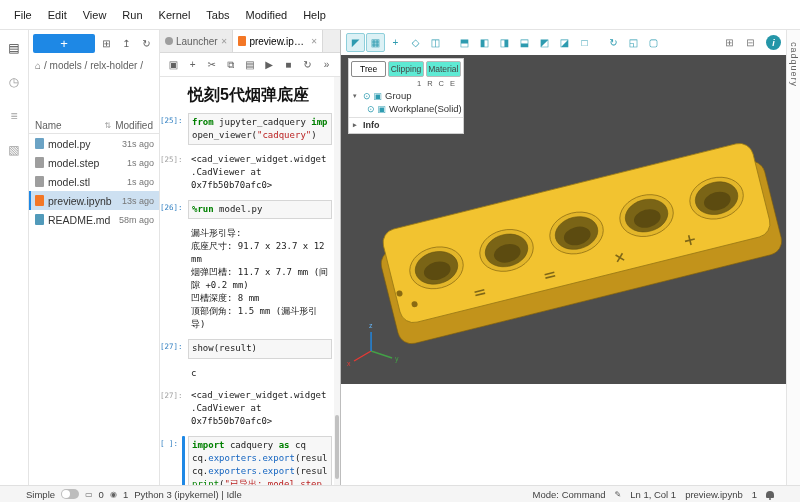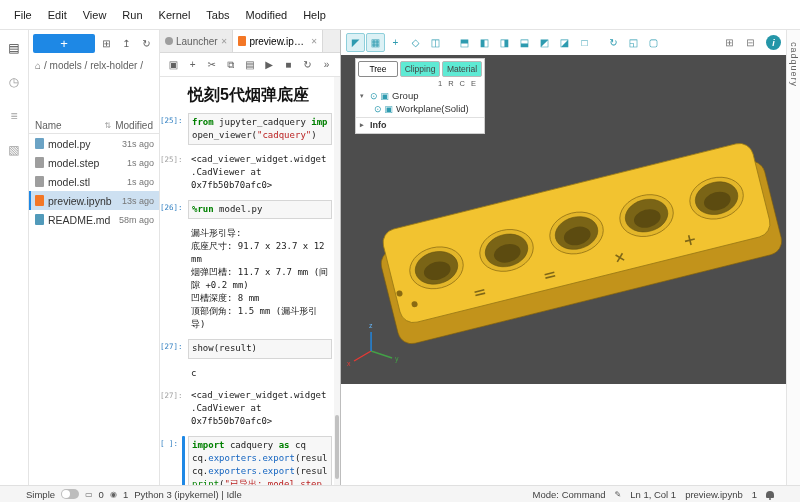--- a/index.html
+++ b/index.html
@@ -73,21 +73,21 @@
   .cad-panel { flex:1; display:flex; flex-direction:column; min-width:0; background:#fff; }
   .cq-toolbar { height:25px; flex:none; display:flex; align-items:center; padding:0 5px; gap:1px; background:#fff; }
   .cq-btn { width:19px; height:19px; padding:0; background:#fff; border:1px solid transparent; border-radius:2px; color:#2e9bb0; font-size:10px; line-height:16px; }
   .cq-btn.on { background:#dcf1f5; border-color:#8ecfdb; }
   .cq-btn.gray { color:#757575; }
   .cq-sep { width:8px; flex:none; }
   .cq-right { margin-left:auto; display:flex; align-items:center; gap:2px; }
   .cq-info { width:15px; height:15px; border-radius:50%; background:#2496a8; color:#fff; font-size:9px; font-weight:bold; font-style:italic; display:inline-flex; align-items:center; justify-content:center; margin-left:4px; }
   .cq-canvas { position:relative; height:329px; flex:none; background:#4d4d4d; overflow:hidden; }
   .cq-svg { position:absolute; inset:0; width:100%; height:100%; }
-  .cq-overlay { position:absolute; top:3px; left:14px; width:130px; background:#fff; border:1px solid #cfcfcf; font-size:9.5px; padding-bottom:1px; }
+  .cq-overlay { position:absolute; top:3px; left:7px; width:116px; background:#fff; border:1px solid #cfcfcf; font-size:9.5px; padding-bottom:1px; }
   .cq-tabs { display:flex; padding:2px 2px 0 2px; gap:2px; }
   .cq-tab { flex:1; text-align:center; border:1px solid #b9b9b9; background:#5eead4; padding:2px 0; font-size:8.5px; color:#444; border-radius:2px; }
   .cq-tab.active { background:#fff; color:#000; border-color:#8a8a8a; }
   .cq-mini { display:flex; justify-content:flex-end; gap:6px; padding:2px 8px 1px 0; font-size:7.5px; color:#555; }
   .cq-node { display:flex; align-items:center; gap:3px; padding:1px 4px; color:#333; }
   .cq-node .caret { font-size:7px; color:#666; width:7px; flex:none; }
   .cq-node .t-icon { color:#2e9bb0; font-size:9px; flex:none; }
   .cq-node.child { padding-left:18px; }
   .cq-node.info-row { border-top:1px solid #e0e0e0; margin-top:2px; padding:2px 4px; font-weight:bold; font-size:9px; }
   .cad-bottom { flex:1; background:#fff; }

